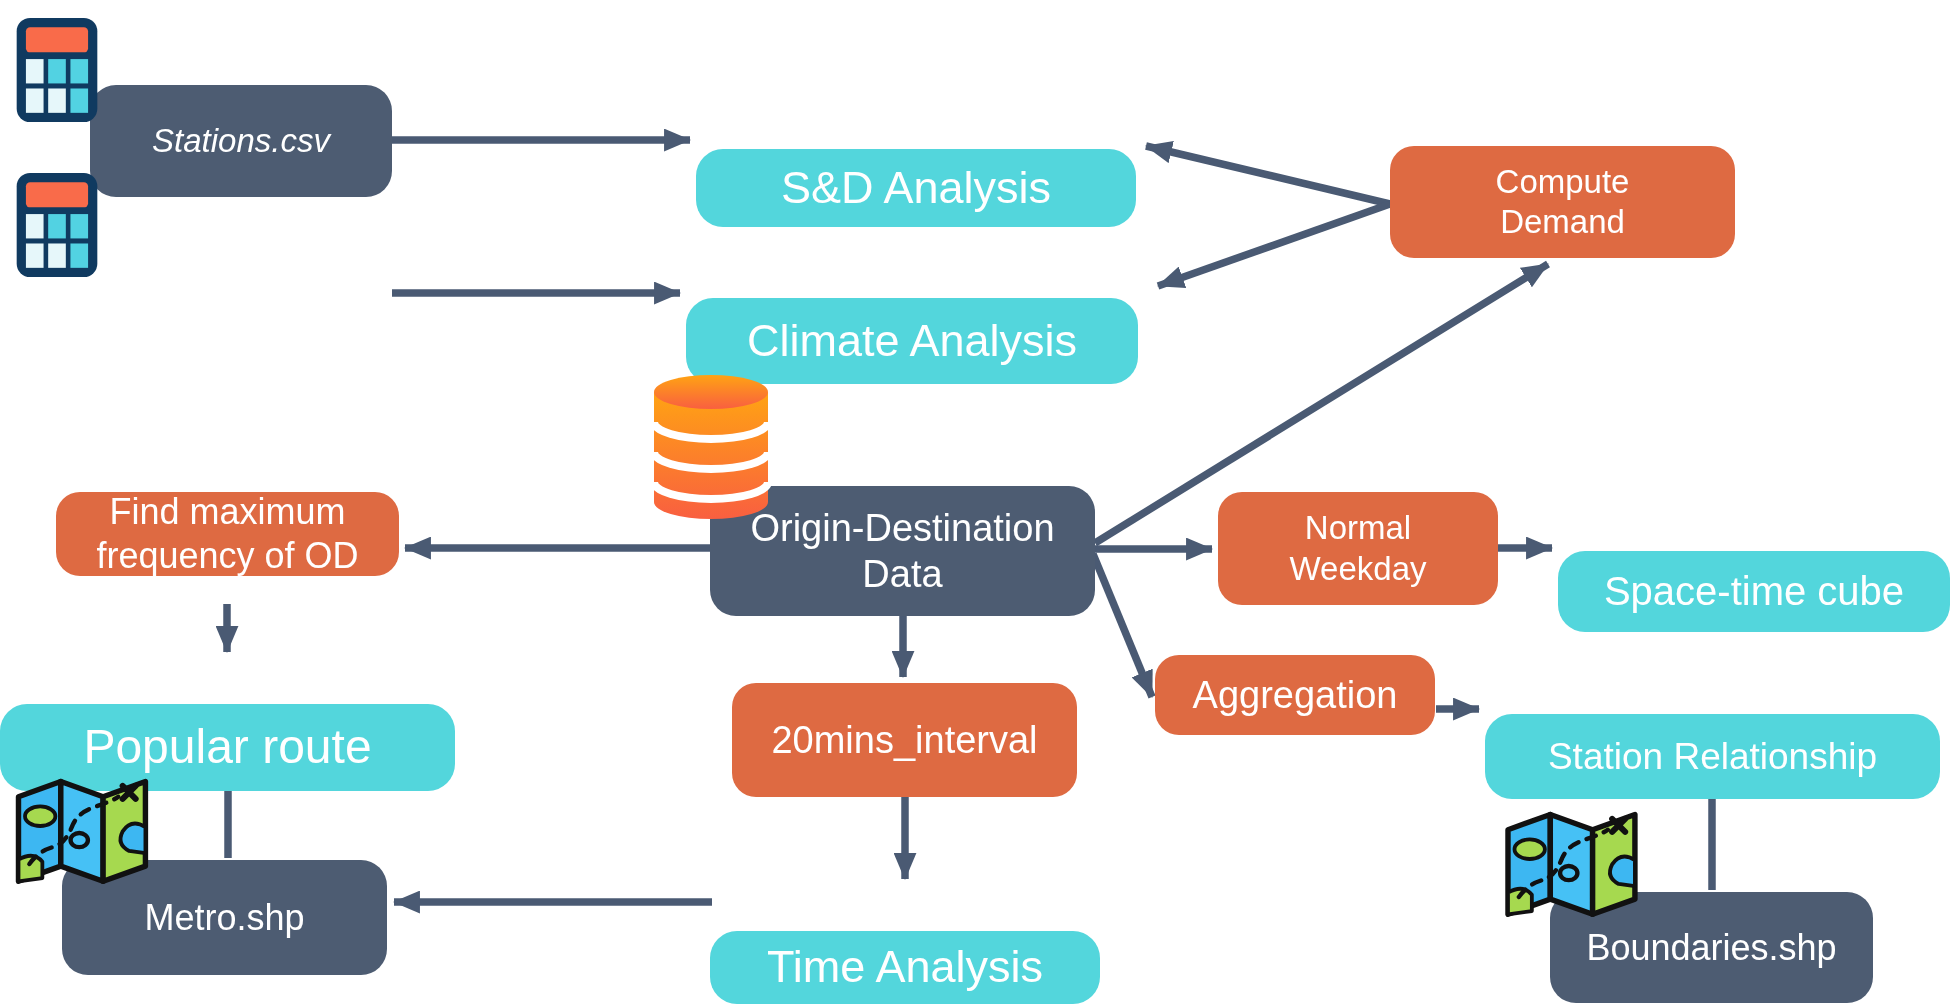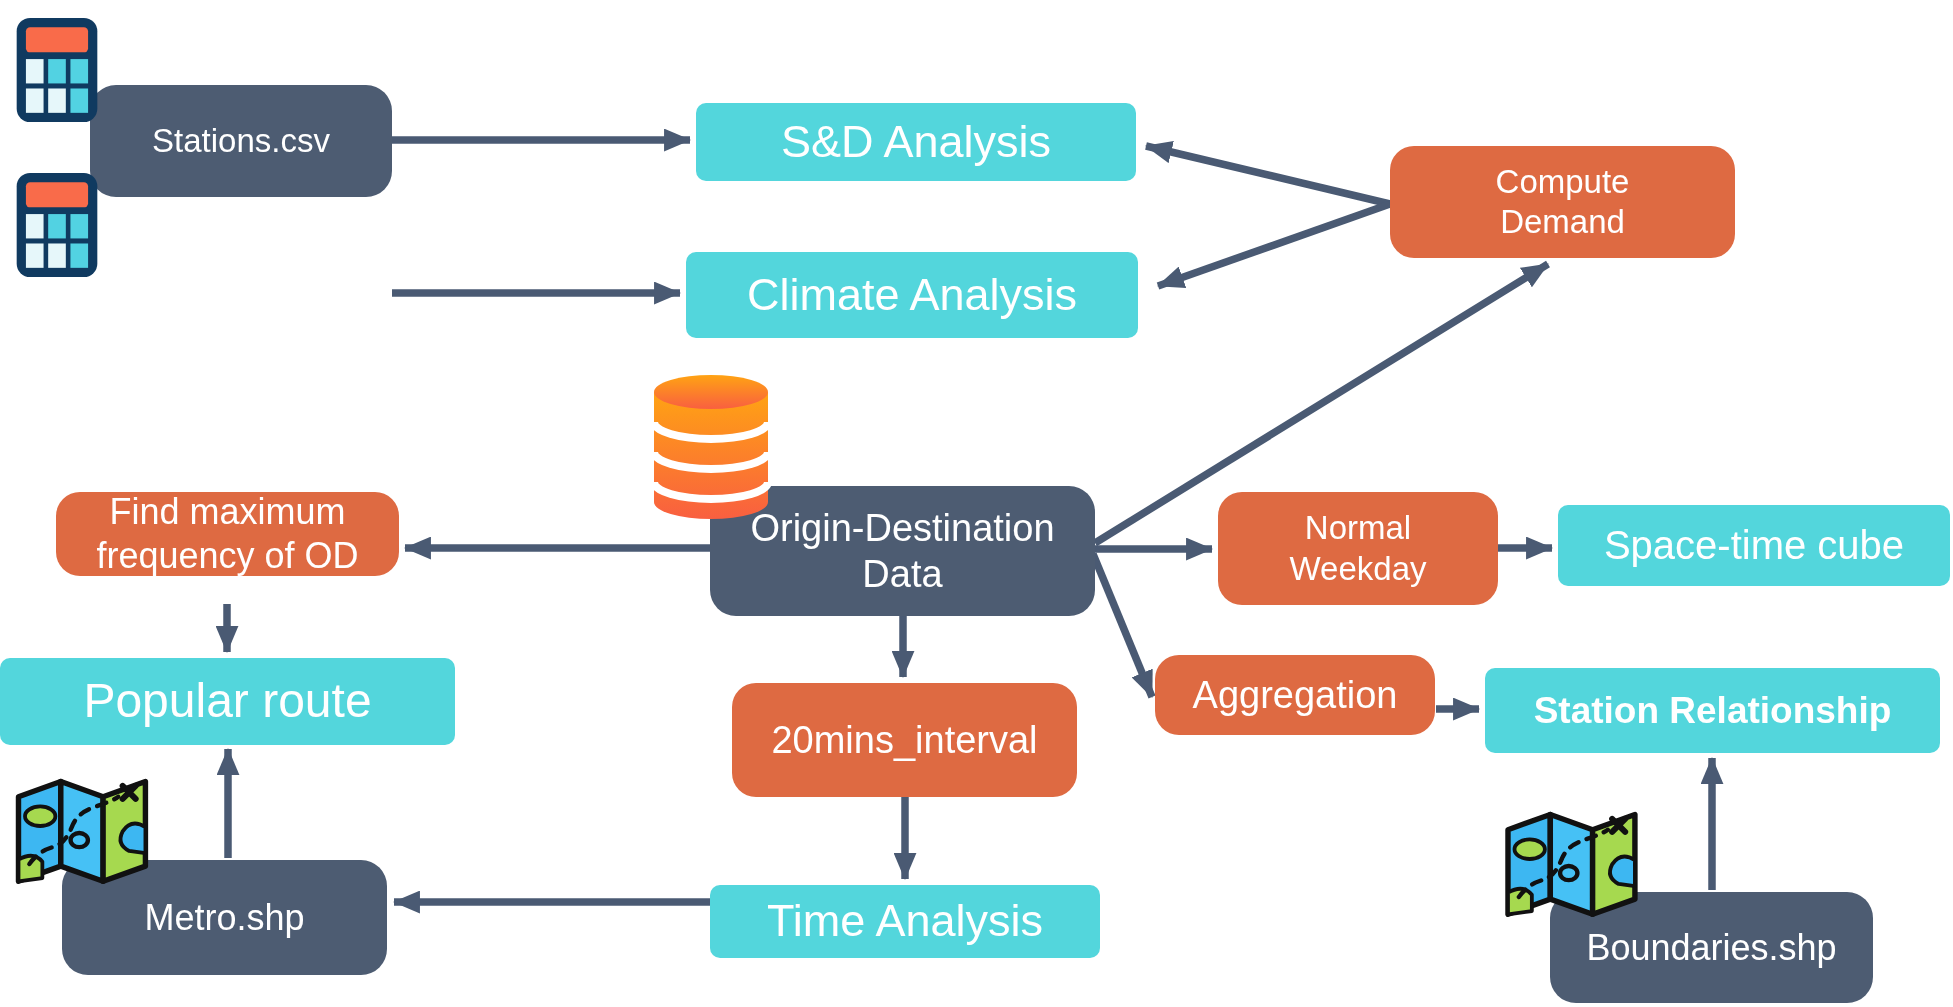--- a/index.html
+++ b/index.html
@@ -6,21 +6,21 @@
   .stage{
     position:relative;width:1953px;height:1007px;background:#fff;overflow:hidden;
     font-family:"Liberation Sans",sans-serif;
   }
   .arrow-layer{position:absolute;left:0;top:0;z-index:1;}
   .node{
     position:absolute;z-index:2;display:flex;align-items:center;justify-content:center;
     text-align:center;color:#ffffff;line-height:1.22;
   }
   .slate{background:#4D5C72;border-radius:26px;}
-  .cyan{background:#53D6DC;border-radius:10px;}
+  .cyan{background:#53D6DC;border-radius:27px;margin-top:46px;}
   .orange{background:#DE6A42;border-radius:24px;}
   .icon{position:absolute;z-index:3;}
   .lbl{display:inline-block;}
 </style>
 </head>
 <body>
 
 <div class="stage">
 
   <svg class="arrow-layer" width="1953" height="1007" viewBox="0 0 1953 1007">
@@ -42,21 +42,21 @@
       <line x1="905" y1="796" x2="905" y2="879" marker-end="url(#ah)"></line>
       <line x1="712" y1="902" x2="394" y2="902" marker-end="url(#ah)"></line>
       <line x1="1093" y1="549" x2="1212" y2="549" marker-end="url(#ah)"></line>
       <line x1="1093" y1="554" x2="1152" y2="697" marker-end="url(#ah)"></line>
       <line x1="1498" y1="548" x2="1552" y2="548" marker-end="url(#ah)"></line>
       <line x1="1436" y1="709" x2="1479" y2="709" marker-end="url(#ah)"></line>
       <line x1="1712" y1="890" x2="1712" y2="758" marker-end="url(#ah)"></line>
     </g>
   </svg>
 
-  <div class="node slate" style="left:90px;top:85px;width:302px;height:112px;font-size:33px;">
+  <div class="node slate" style="left:90px;top:85px;width:302px;height:112px;font-size:33px;font-style:italic;">
     <span class="lbl">Stations.csv</span>
   </div>
 
 
   <div class="node cyan" style="left:696px;top:103px;width:440px;height:78px;font-size:45px;">
     <span class="lbl">S&amp;D Analysis</span>
   </div>
 
   <div class="node cyan" style="left:686px;top:252px;width:452px;height:86px;font-size:45px;">
     <span class="lbl">Climate Analysis</span>
@@ -95,21 +95,21 @@
   </div>
 
   <div class="node cyan" style="left:1558px;top:505px;width:392px;height:81px;font-size:40px;">
     <span class="lbl">Space-time cube</span>
   </div>
 
   <div class="node orange" style="left:1155px;top:655px;width:280px;height:80px;font-size:38px;">
     <span class="lbl">Aggregation</span>
   </div>
 
-  <div class="node cyan" style="left:1485px;top:668px;width:455px;height:85px;font-size:37px;font-weight:bold;">
+  <div class="node cyan" style="left:1485px;top:668px;width:455px;height:85px;font-size:37px;">
     <span class="lbl">Station Relationship</span>
   </div>
 
   <div class="node slate" style="left:1550px;top:892px;width:323px;height:111px;font-size:36px;">
     <span class="lbl">Boundaries.shp</span>
   </div>
 
   <svg class="icon" style="left:15px;top:16px;" width="84" height="108" viewBox="0 0 100 128">
     <rect x="2" y="2" width="96" height="124" rx="16" fill="#103A60"></rect>
     <rect x="13" y="13" width="74" height="30" rx="5" fill="#F96B4A"></rect>

